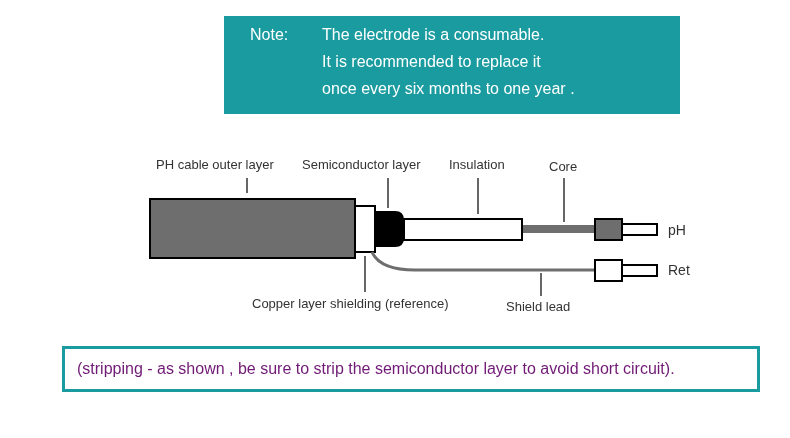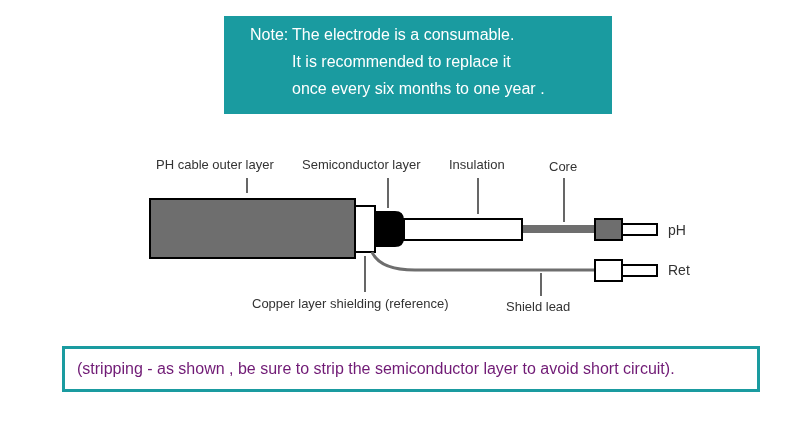--- a/index.html
+++ b/index.html
@@ -1,25 +1,25 @@
 <!DOCTYPE html>
 <html><head>
 <meta charset="utf-8">
 <style>
   html, body { margin: 0; padding: 0; }
   body {
     width: 790px; height: 438px; background: #ffffff; position: relative; overflow: hidden;
     font-family: "Liberation Sans", sans-serif;
   }
   .note-box {
-    position: absolute; left: 224px; top: 16px; width: 388px; height: 98px;
+    position: absolute; left: 224px; top: 16px; width: 456px; height: 98px;
     background: #1a9ba0; color: #ffffff; font-size: 16px;
   }
   .note-label { position: absolute; left: 26px; top: 10px; }
-  .note-line { position: absolute; left: 68px; }
+  .note-line { position: absolute; left: 98px; }
   .note-line.l0 { top: 10px; }
   .note-line.l1 { top: 37px; }
   .note-line.l2 { top: 64px; }
   .diagram { position: absolute; left: 0; top: 0; }
   .lbl { font-family: "Liberation Sans", sans-serif; font-size: 13px; fill: #333333; }
   .tip-box {
     position: absolute; left: 62px; top: 346px; width: 692px; height: 40px;
     border: 3px solid #1a9ba0; background: #fff; box-sizing: content-box;
   }
   .tip-text {

